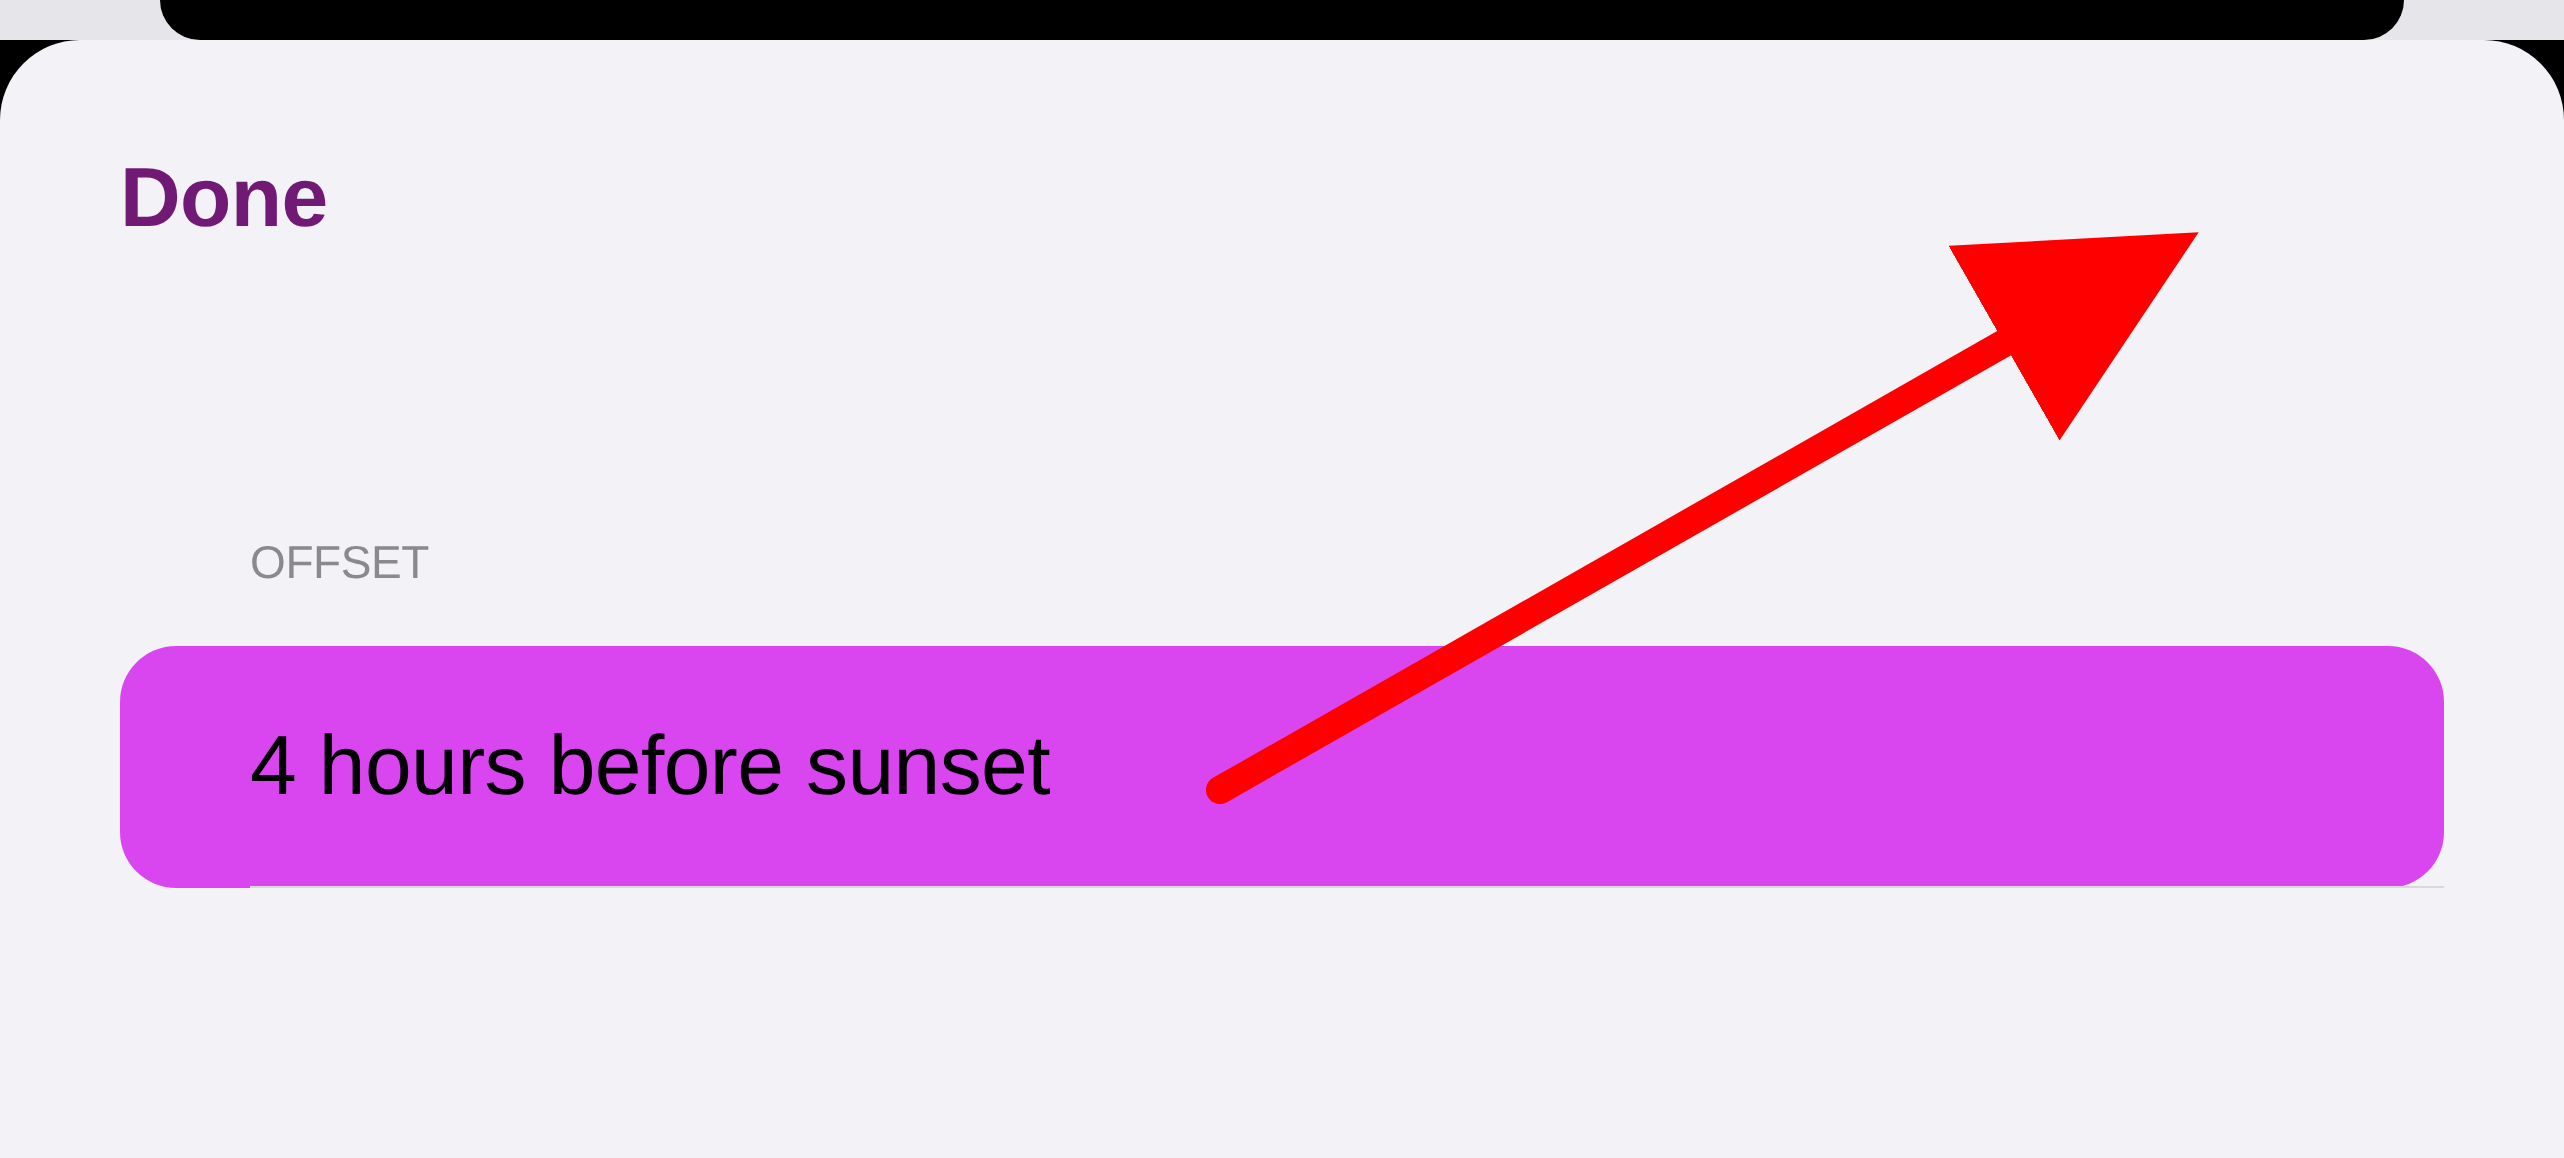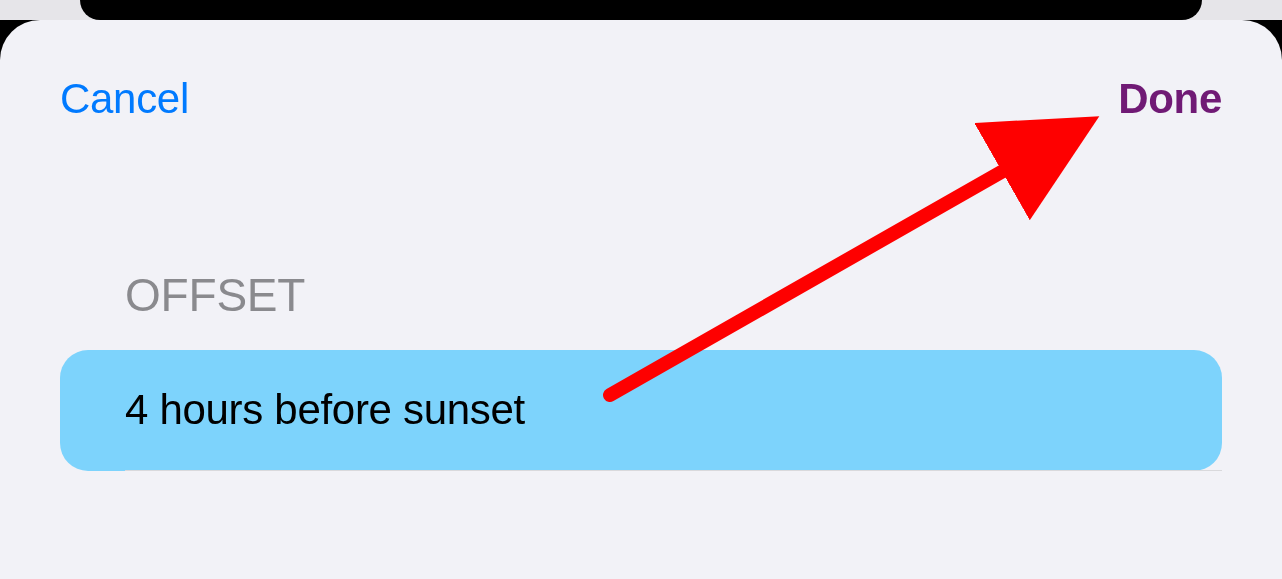--- a/index.html
+++ b/index.html
@@ -55,26 +55,26 @@
     .done-button {
       color: #701a75;
       font-size: 42px;
       font-weight: 600;
       cursor: pointer;
       letter-spacing: -0.3px;
     }
     .section-header {
       padding: 145px 0 28px 125px;
       color: #8a8a8e;
-      font-size: 46px;
+      font-size: 23px;
       letter-spacing: -0.2px;
       font-weight: 400;
     }
     .list {
-      background: #7dd3fc;
+      background: #d946ef;
       border-radius: 28px;
       margin: 0 60px;
     }
     .list-row {
       padding: 36px 0 36px 65px;
       font-size: 42px;
       color: #000;
       letter-spacing: -0.3px;
       cursor: pointer;
     }
@@ -92,21 +92,20 @@
 </head>
 <body>
 
 <div class="status-bar-notch">
   <div class="notch-dark"></div>
 </div>
 
 <div class="modal-sheet">
 
   <div class="nav-bar">
-    <div class="cancel-button">Cancel</div>
     <div class="done-button">Done</div>
   </div>
 
   <div class="section-header">OFFSET</div>
 
   <div class="list">
     <div class="list-row">4 hours before sunset</div>
     <div class="separator"></div>
   </div>
 

